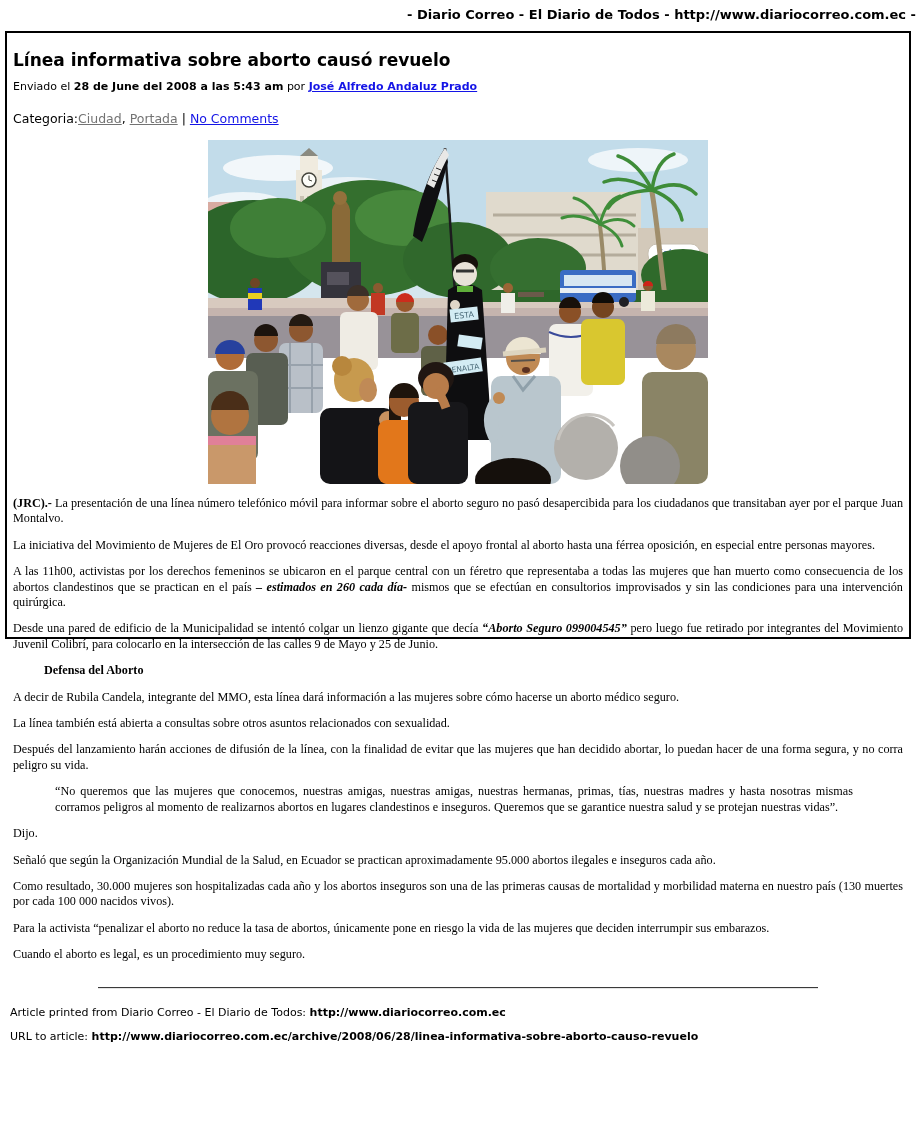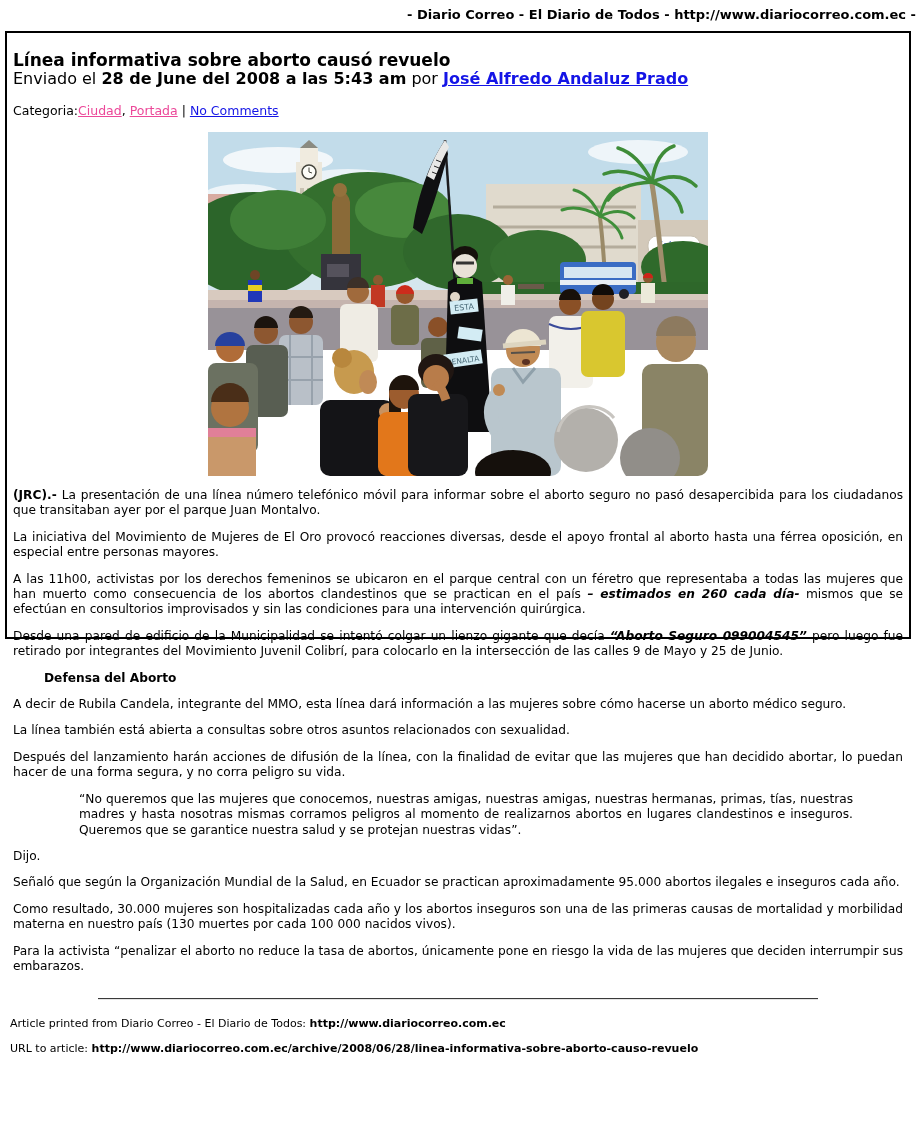--- a/index.html
+++ b/index.html
@@ -11,35 +11,35 @@
   .site-header{
     text-align:right;font-weight:bold;font-size:13px;line-height:16px;
     padding-top:7px;
   }
   .article-border{
     position:absolute;left:5px;top:31px;width:906px;height:608px;
     border:2px solid #000;box-sizing:border-box;pointer-events:none;
   }
   .content{padding:0 13px;}
   .article-title{font-size:17px;font-weight:bold;margin:26px 0 0;line-height:22px;}
-  .byline{font-size:16px;margin-top:1px;line-height:14px;}
+  .byline{font-size:11px;margin-top:9px;line-height:14px;}
   .byline .bold{font-weight:bold;}
   .catline{font-size:12.5px;margin-top:17px;line-height:16px;}
   a.author-link{color:#1414e6;font-weight:bold;text-decoration:underline;cursor:pointer;}
-  a.cat-link{color:#ec4899;text-decoration:underline;cursor:pointer;}
+  a.cat-link{color:#737373;text-decoration:underline;cursor:pointer;}
   a.comments-link{color:#1414e6;text-decoration:underline;cursor:pointer;}
   .photo{display:block;margin:13px auto 0;}
-  .blocks{margin-top:1px;}
+  .blocks{margin-top:1px;font-family:Liberation Serif, serif;}
   .para,.quote{
     font-size:12.2px;line-height:15.4px;text-align:justify;
     margin:11px 0 0;
   }
   .blocks .para:first-child{margin-top:12px;}
   .heading{font-weight:bold;text-align:left;}
-  .quote{margin-left:66px;margin-right:50px;}
+  .quote{margin-left:42px;margin-right:50px;}
   hr.rule{
     border:0;height:0;border-top:1px solid #3a3a3a;border-bottom:1px solid #e4e4e4;
     width:720px;margin:24px auto 0;
   }
   .footer-line{font-size:11px;line-height:15.4px;margin:16px 0 0;padding:0 10px;}
   .footer-line.url-line{margin-top:9px;}
   .footer-line .bold{font-weight:bold;}
 </style>
 </head>
 <body>
@@ -275,20 +275,21 @@
       <p class="para"><span>Desde una pared de edificio de la Municipalidad se intentó colgar un lienzo gigante que decía </span><span style="font-weight: bold; font-style: italic;">“Aborto Seguro 099004545”</span><span> pero luego fue retirado por integrantes del Movimiento Juvenil Colibrí, para colocarlo en la intersección de las calles 9 de Mayo y 25 de Junio.</span></p>
       <p class="para heading"><span style="font-weight: bold; margin-left: 31px;">Defensa del Aborto</span></p>
       <p class="para"><span>A decir de Rubila Candela, integrante del MMO, esta línea dará información a las mujeres sobre cómo hacerse un aborto médico seguro.</span></p>
       <p class="para"><span>La línea también está abierta a consultas sobre otros asuntos relacionados con sexualidad.</span></p>
       <p class="para"><span>Después del lanzamiento harán acciones de difusión de la línea, con la finalidad de evitar que las mujeres que han decidido abortar, lo puedan hacer de una forma segura, y no corra peligro su vida.</span></p>
       <blockquote class="quote"><span>“No queremos que las mujeres que conocemos, nuestras amigas, nuestras amigas, nuestras hermanas, primas, tías, nuestras madres y hasta nosotras mismas corramos peligros al momento de realizarnos abortos en lugares clandestinos e inseguros. Queremos que se garantice nuestra salud y se protejan nuestras vidas”.</span></blockquote>
       <p class="para"><span>Dijo.</span></p>
       <p class="para"><span>Señaló que según la Organización Mundial de la Salud, en Ecuador se practican aproximadamente 95.000 abortos ilegales e inseguros cada año.</span></p>
       <p class="para"><span>Como resultado, 30.000 mujeres son hospitalizadas cada año y los abortos inseguros son una de las primeras causas de mortalidad y morbilidad materna en nuestro país (130 muertes por cada 100 000 nacidos vivos).</span></p>
       <p class="para"><span>Para la activista “penalizar el aborto no reduce la tasa de abortos, únicamente pone en riesgo la vida de las mujeres que deciden interrumpir sus embarazos.</span></p>
+      <p class="para"><span>Cuando el aborto es legal, es un procedimiento muy seguro.</span></p>
     </div>
 </div>
 
 <hr class="rule">
 
 <div class="footer-line">
   <span>Article printed from Diario Correo - El Diario de Todos: </span><span class="bold">http://www.diariocorreo.com.ec</span>
 </div>
 
 <div class="footer-line url-line">

